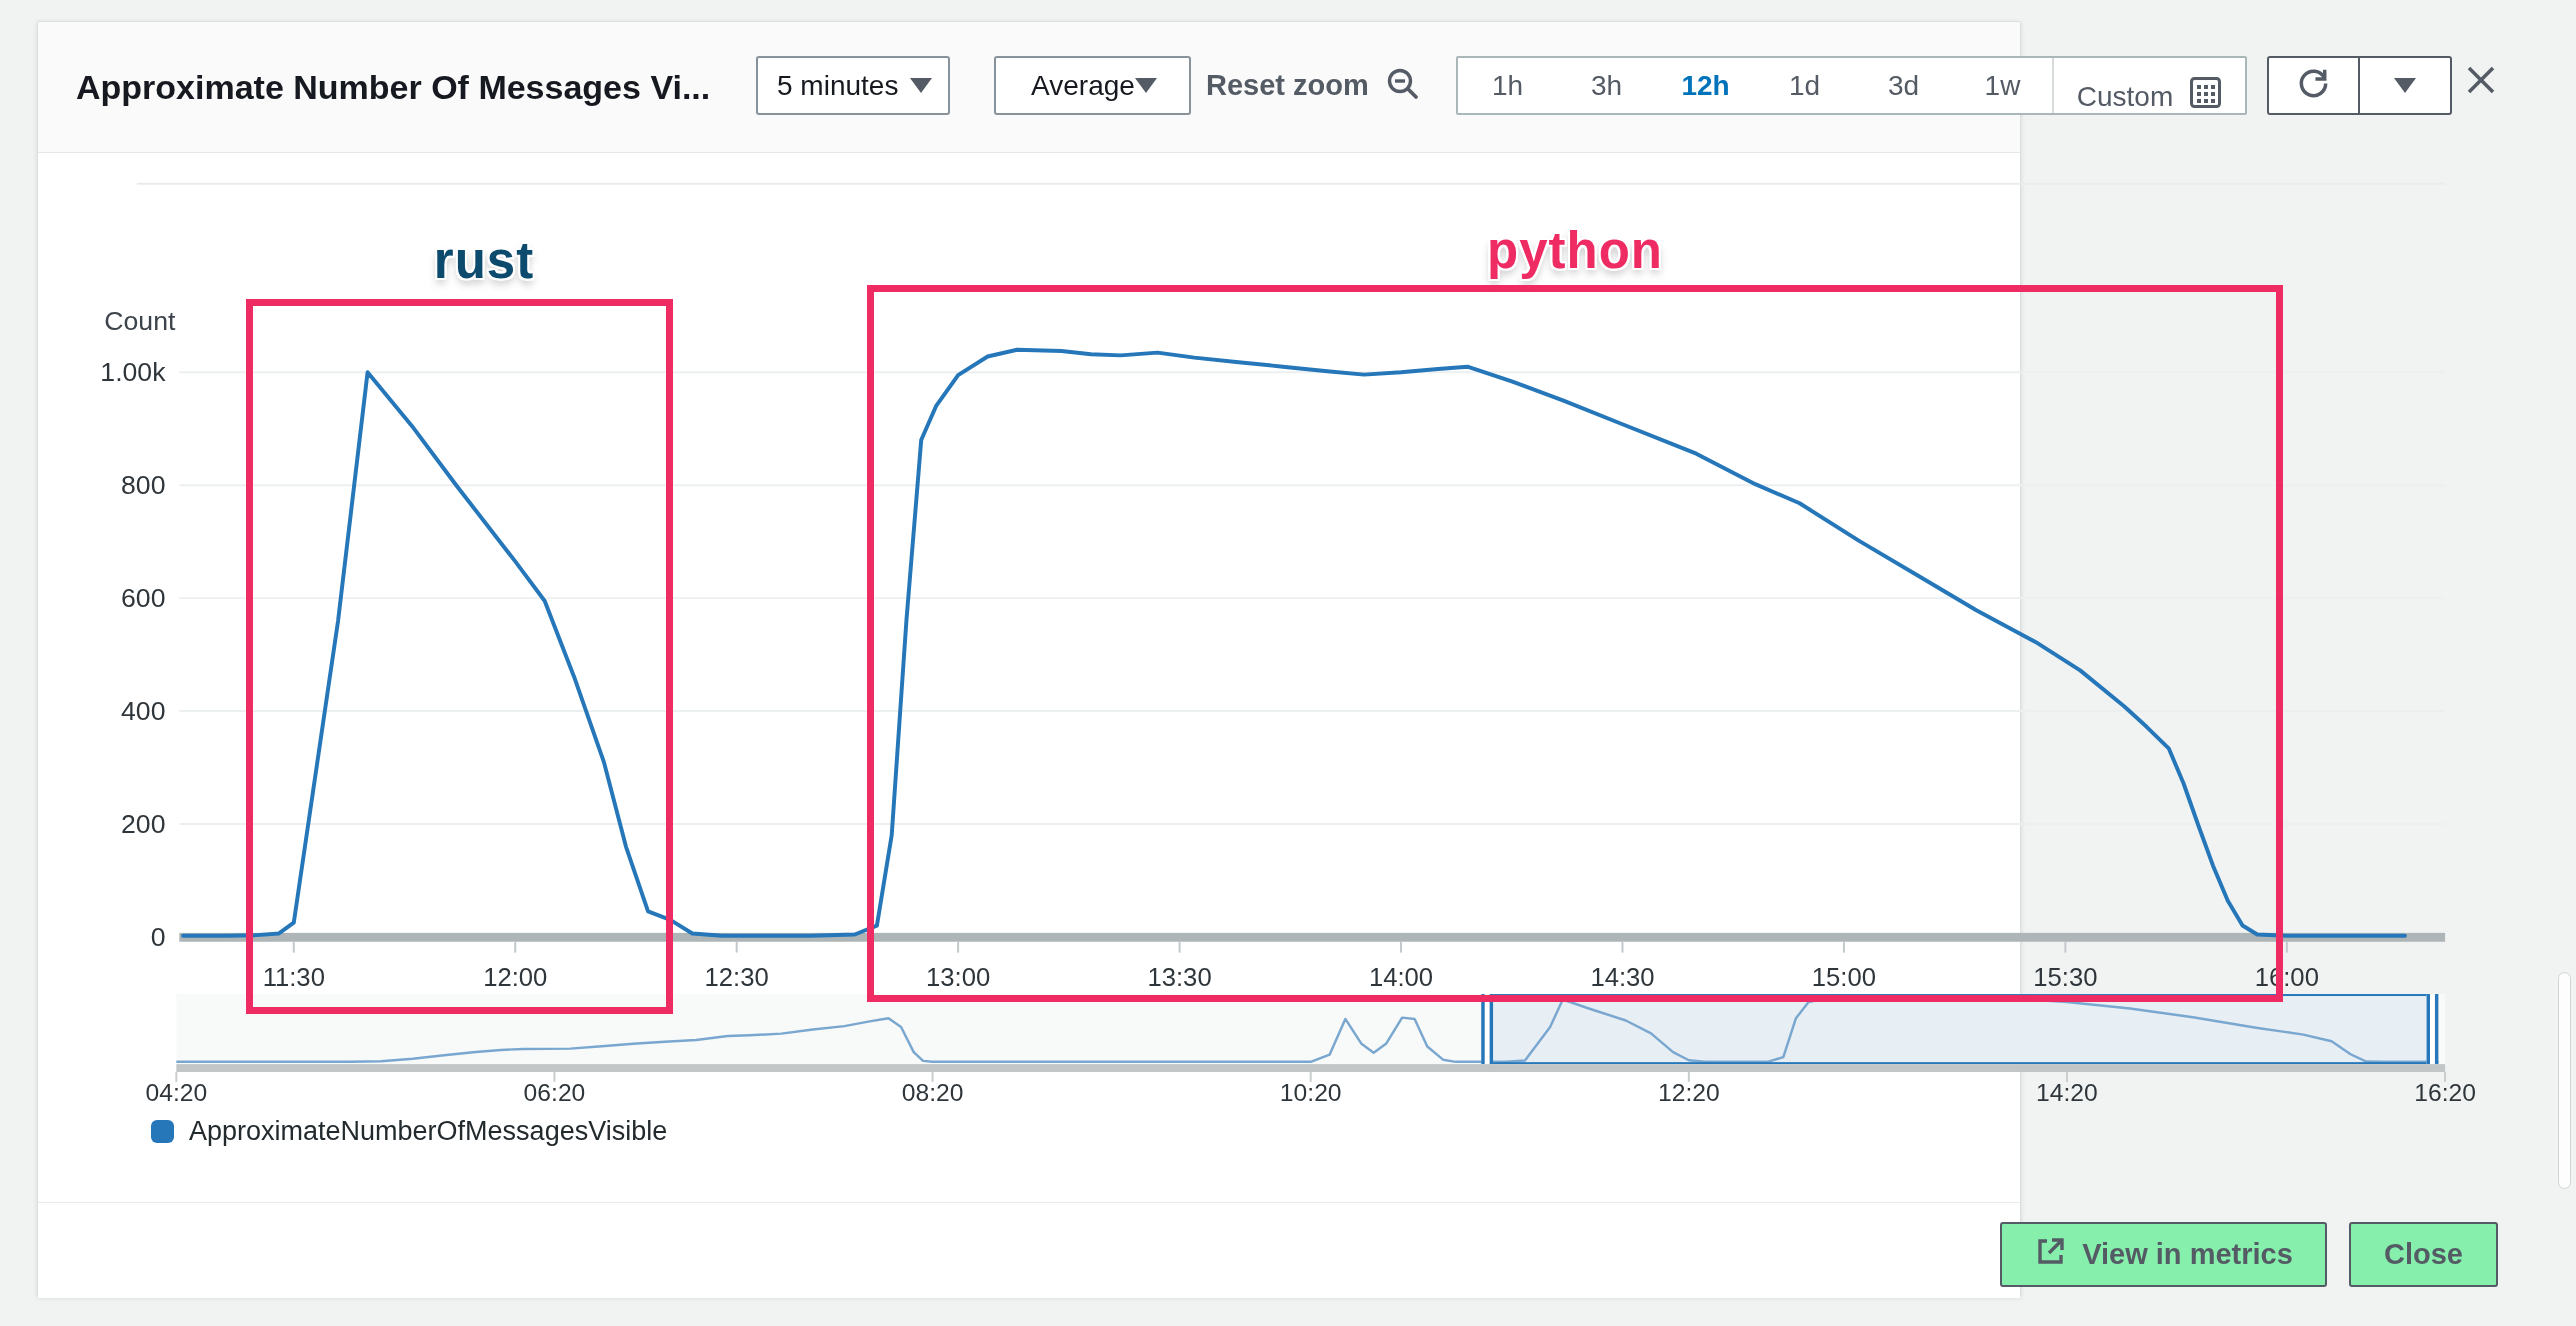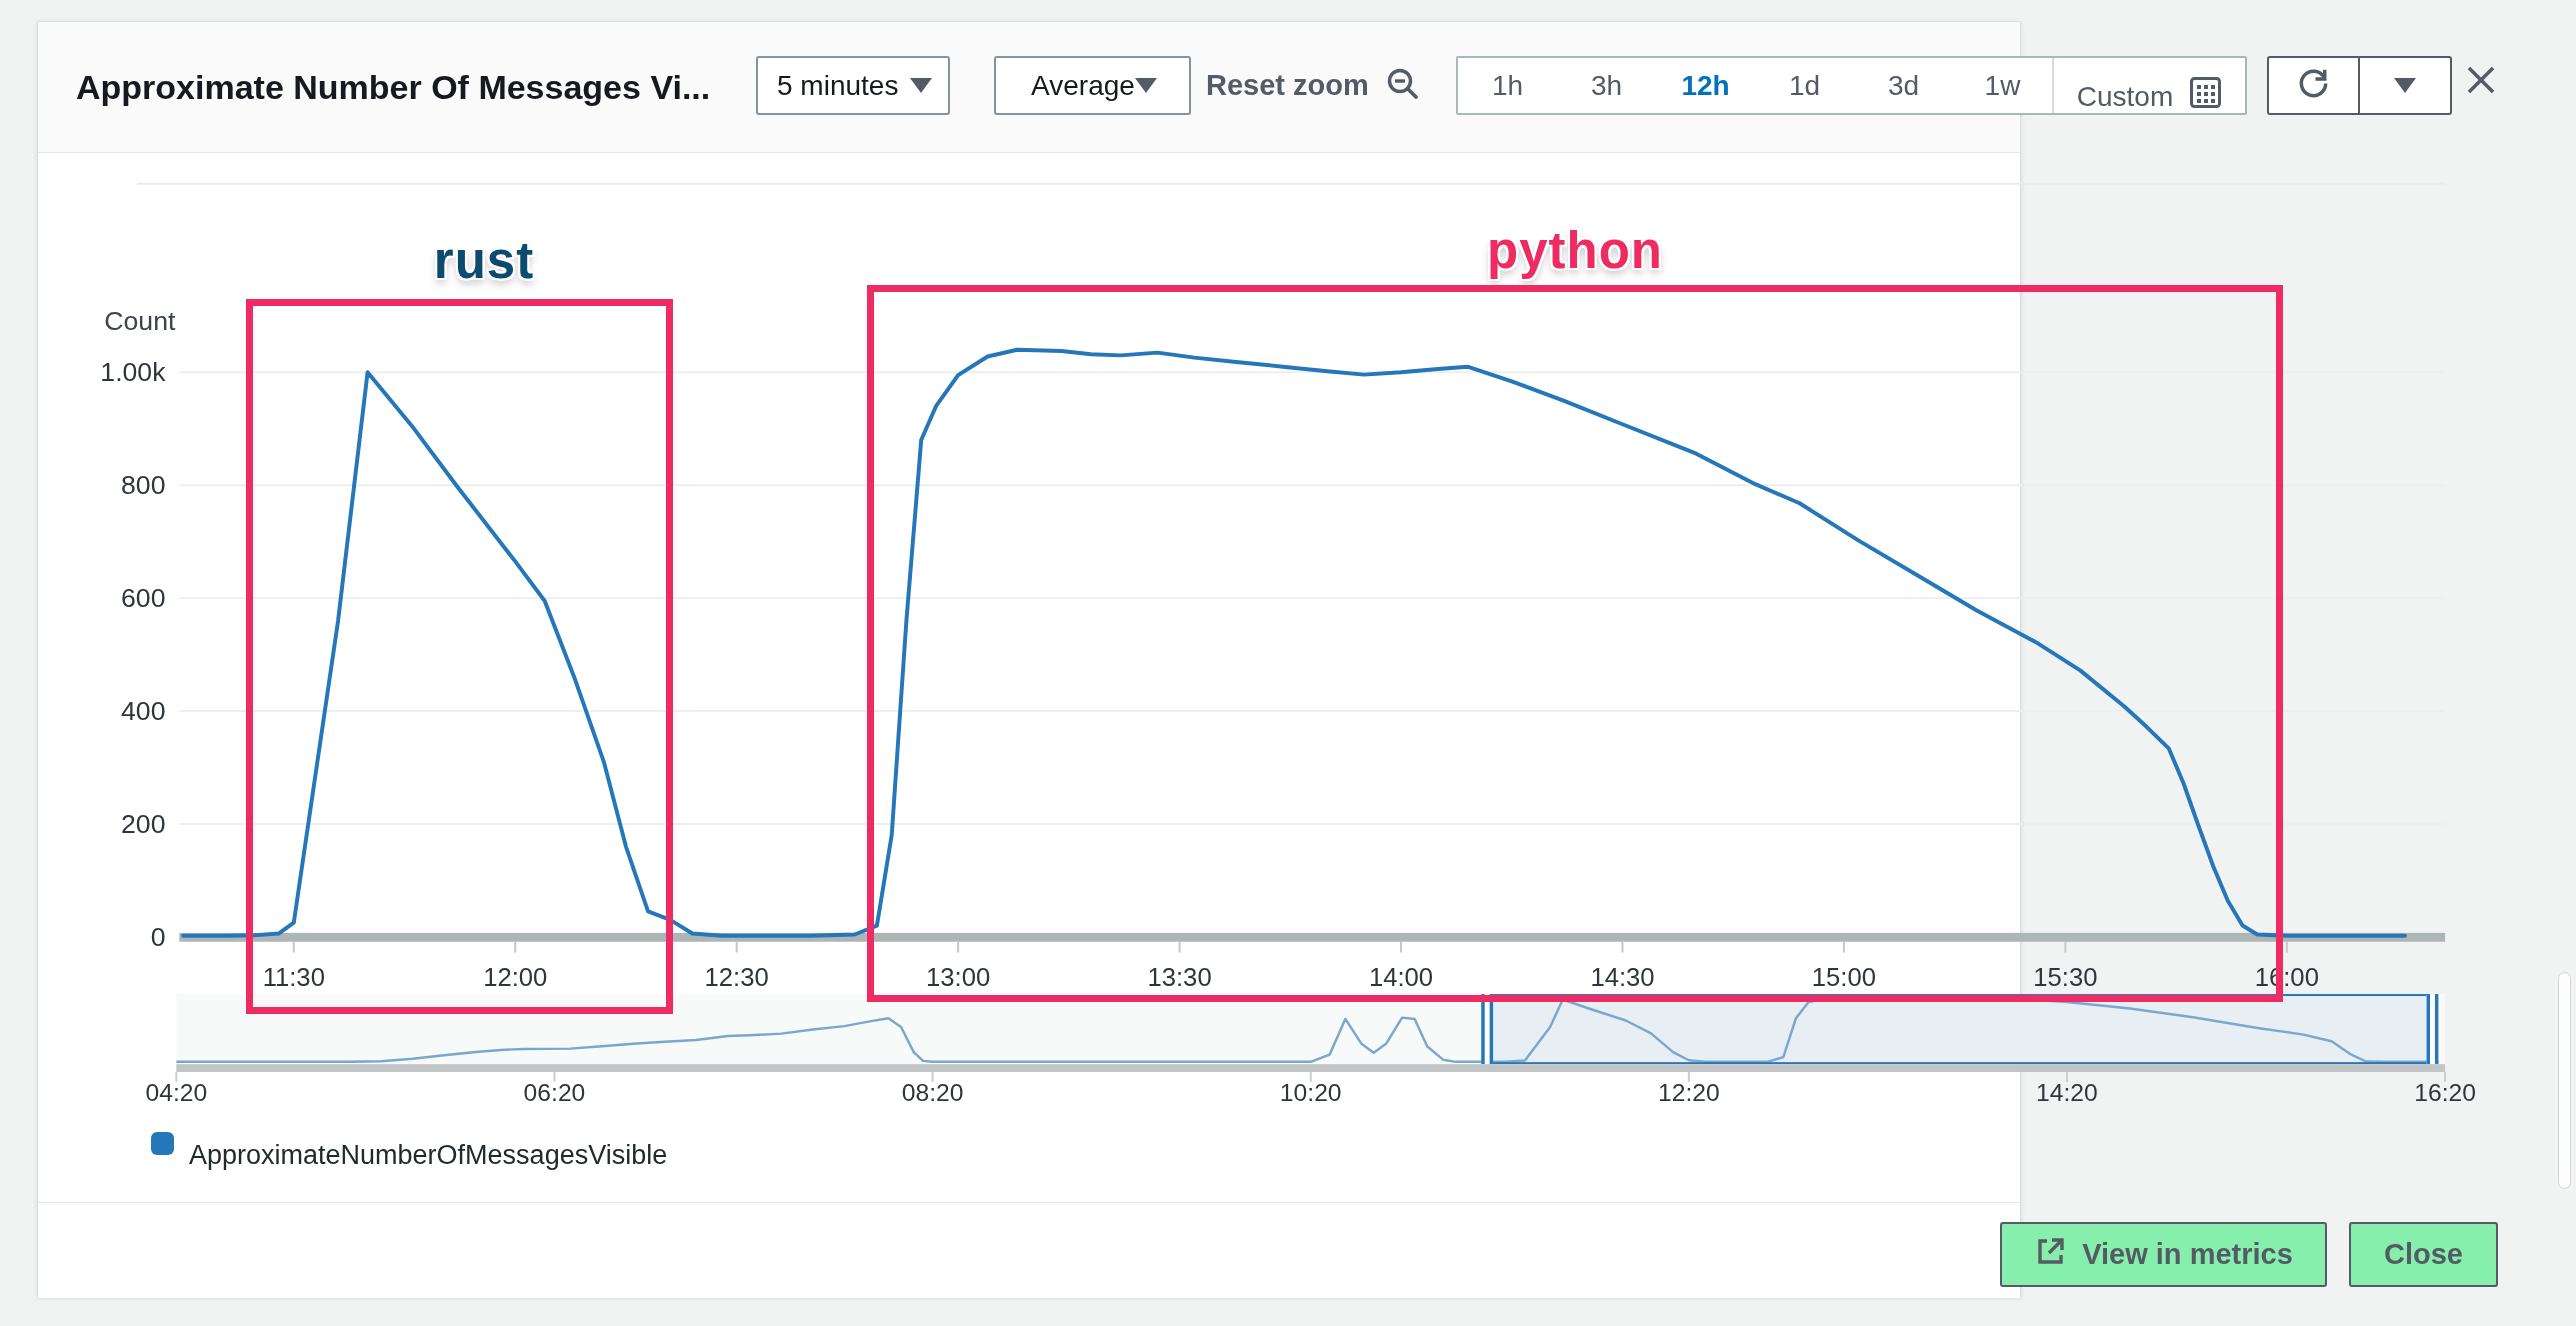--- a/index.html
+++ b/index.html
@@ -68,21 +68,21 @@
     position:absolute; z-index:6; font-size:51px; font-weight:800; letter-spacing:1px;
     text-shadow: 2px 0 0 #fff, -2px 0 0 #fff, 0 2px 0 #fff, 0 -2px 0 #fff,
                  2px 2px 0 #fff, -2px -2px 0 #fff, 2px -2px 0 #fff, -2px 2px 0 #fff,
                  0 5px 8px rgba(0,0,0,.28);
     transform:translateX(-50%); white-space:nowrap;
   }
 
   
   .legend { position:absolute; left:113px; top:1094px; display:flex; align-items:center; gap:15px; z-index:2; cursor:pointer; }
   .legend-swatch { width:23px; height:23px; border-radius:6px; }
-  .legend-label { font-size:27px; color:#232a2e;margin-top:24px; }
+  .legend-label { font-size:27px; color:#232a2e; }
 
   
   .card-footer {
     position:absolute; left:0; top:1180px; width:100%; height:96px;
     background:#fff; border-top:1px solid #e8ebec; z-index:4;
   }
   .btn {
     position:absolute; top:19px; height:65px; background:#86efac; border:2px solid #545b64; border-radius:3px;
     display:flex; align-items:center; justify-content:center; gap:16px;
     font-size:29px; font-weight:bold; color:#545b64; cursor:pointer;

